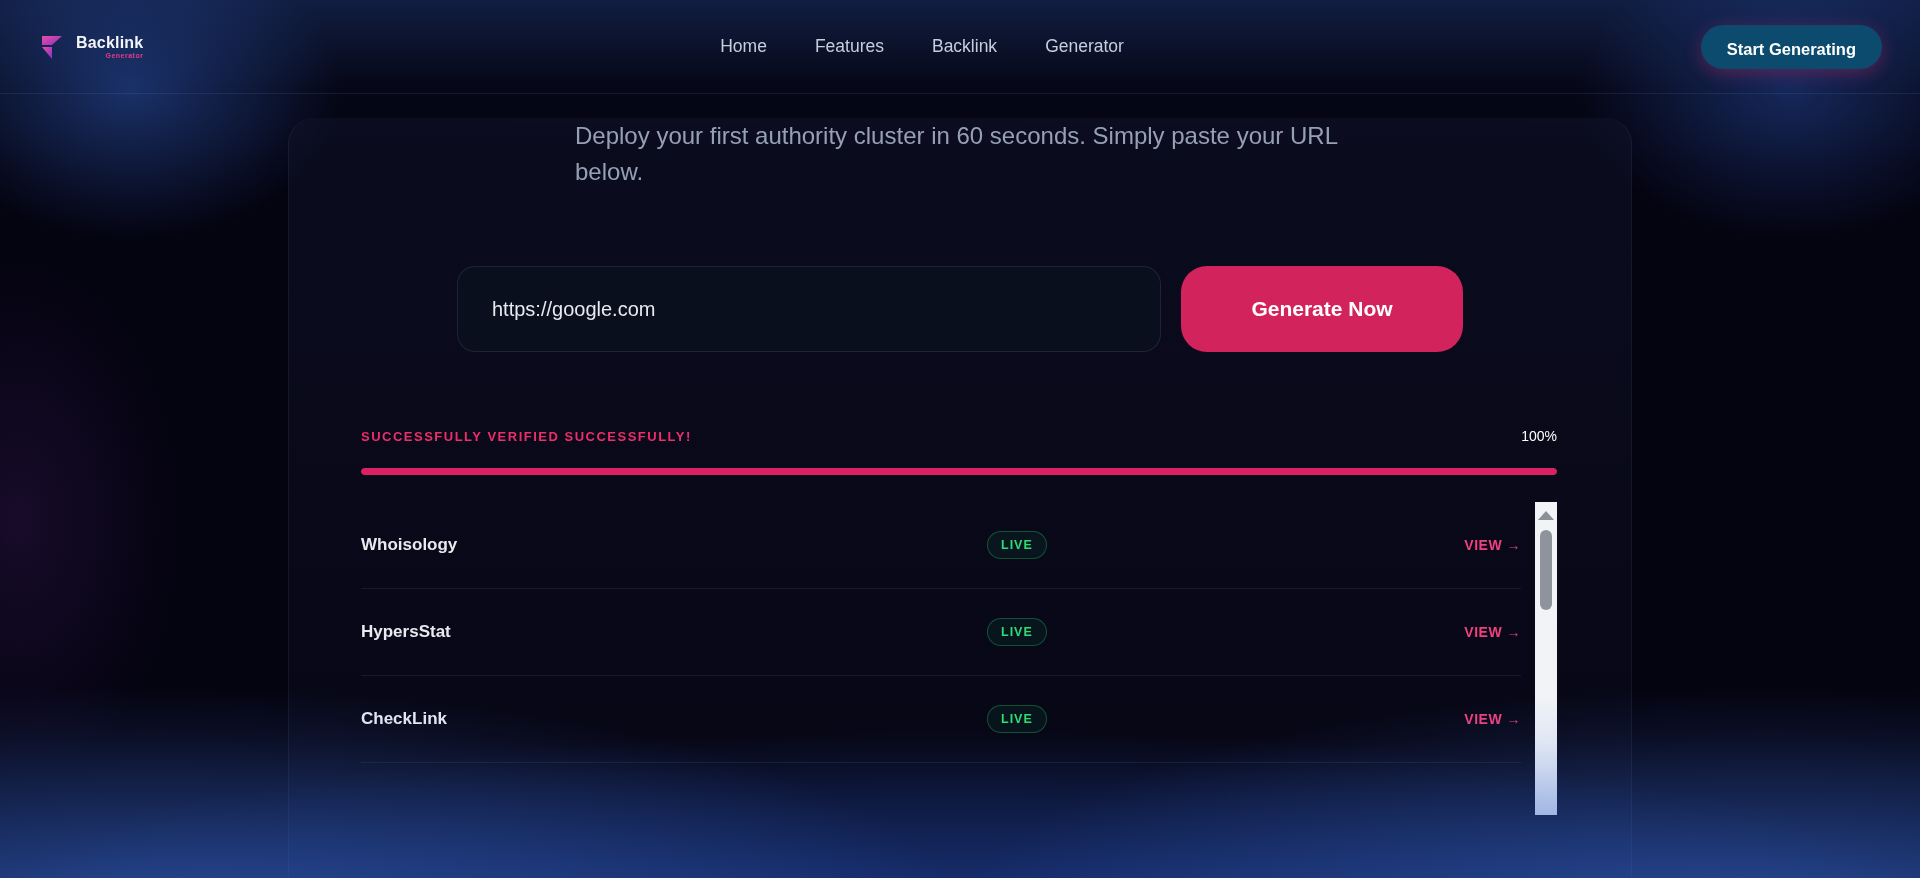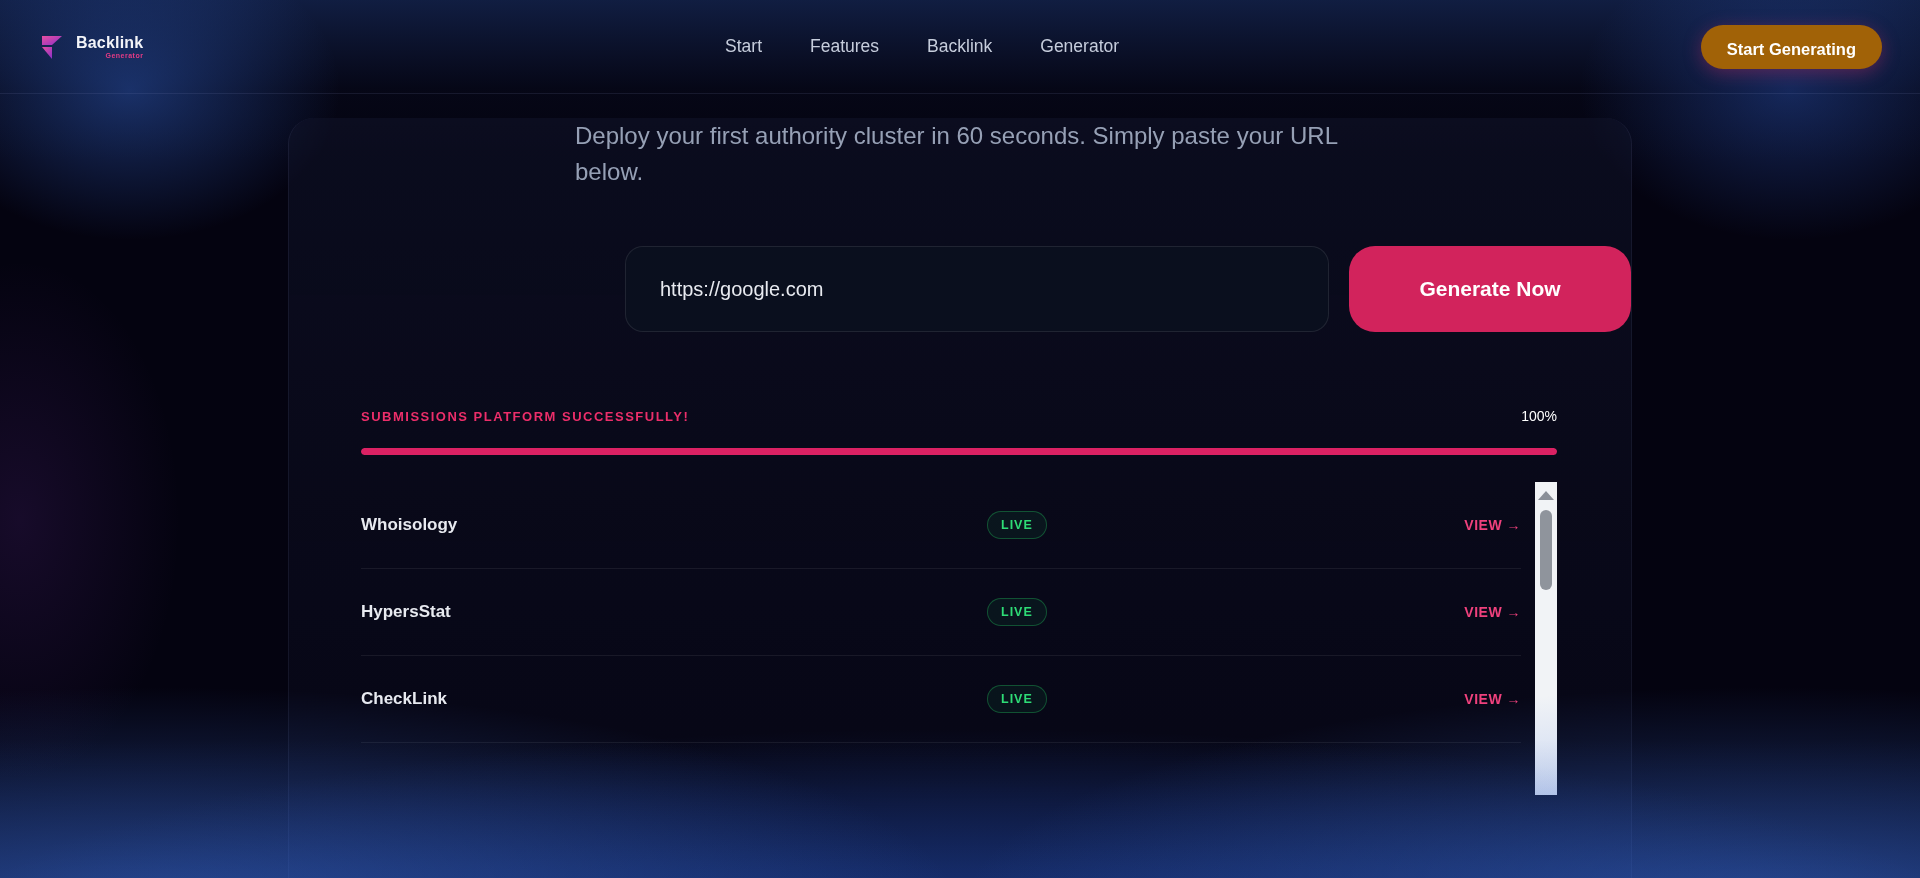--- a/index.html
+++ b/index.html
@@ -27,34 +27,34 @@
   header{position:relative;z-index:5;height:94px;display:flex;align-items:center;
     padding:0 38px 0 40px;border-bottom:1px solid rgba(140,150,200,.13);}
   .logo{display:flex;align-items:center;gap:12px;cursor:pointer;}
   .logo-mark{width:24px;height:26px;flex:0 0 auto;}
   .logo-txt{position:relative;line-height:1;}
   .logo-name{font-size:16px;font-weight:700;color:#f3f4f8;letter-spacing:.2px;}
   .logo-sub{display:block;text-align:right;font-size:7px;font-weight:700;color:#e63b85;letter-spacing:.5px;margin-top:1px;}
   nav{flex:1;display:flex;justify-content:center;gap:48px;}
   .nav-item{font-size:17.5px;color:#c6cddc;cursor:pointer;}
   .cta-btn{height:44px;padding:15px 26px;border:none;border-radius:23px;cursor:pointer;
-    background:#a16207;color:#fff;font-size:16.5px;font-weight:600;
+    background:#0c4a6e;color:#fff;font-size:16.5px;font-weight:600;
     font-family:"Liberation Sans","DejaVu Sans",sans-serif;
     box-shadow:0 4px 18px rgba(216,42,99,.35);}
   
   .container{position:relative;z-index:1;width:1344px;min-height:784px;margin:0 auto;
     background:linear-gradient(180deg,rgba(17,20,42,.55),rgba(11,13,30,.35));
     border-left:1px solid rgba(140,150,200,.10);border-right:1px solid rgba(140,150,200,.10);
     border-radius:26px 26px 0 0;}
   .page-title{padding-top:16px;text-align:center;font-size:58px;font-weight:800;
     letter-spacing:-.5px;color:#ffffff;}
   .subtitle{margin:24px auto 0;max-width:770px;
     font-size:24px;line-height:36px;color:#96a0b5;}
   
-  .form-row{margin-top:56px;display:flex;justify-content:flex-end;gap:20px;}
+  .form-row{margin-top:76px;display:flex;justify-content:center;gap:20px;}
   .url-input{width:704px;height:86px;border-radius:18px;background:#0a0f1e;
     border:1px solid rgba(255,255,255,.09);color:#e8eaf0;font-size:20px;
     padding:0 34px;outline:none;font-family:"Liberation Sans","DejaVu Sans",sans-serif;}
   .generate-btn{width:282px;height:86px;border:none;border-radius:26px;cursor:pointer;
     background:#d2235c;color:#fff;font-size:21px;font-weight:700;
     font-family:"Liberation Sans","DejaVu Sans",sans-serif;}
   
   .section{padding:0 74px 0 72px;}
   .progress-head{margin-top:76px;display:flex;justify-content:space-between;align-items:center;}
   .progress-label{font-size:13px;font-weight:700;letter-spacing:1.5px;color:#ec2e6a;}
@@ -101,21 +101,21 @@
       </defs>
       <path d="M2 2 H22 L12 11 H2 Z" fill="url(#lg)"></path>
       <path d="M2 13 H12 L12 25 L2 13 Z" fill="url(#lg)"></path>
     </svg>
     <span class="logo-txt">
       <span class="logo-name">Backlink</span>
       <span class="logo-sub">Generator</span>
     </span>
   </div>
   <nav id="main-nav">
-    <span class="nav-item">Start</span>
+    <span class="nav-item">Home</span>
 
     <span class="nav-item">Features</span>
 
     <span class="nav-item">Backlink</span>
 
     <span class="nav-item">Generator</span>
   </nav>
 
   <button class="cta-btn">Start Generating</button>
 </header>
@@ -123,21 +123,21 @@
 <main class="container">
   <p class="subtitle">Deploy your first authority cluster in 60 seconds. Simply paste your URL below.</p>
 
   <div class="form-row">
     <input class="url-input" type="text" value="https://google.com" style="">
     <button class="generate-btn">Generate Now</button>
   </div>
 
   <div class="section">
     <div class="progress-head">
-      <span class="progress-label">SUBMISSIONS PLATFORM SUCCESSFULLY!</span>
+      <span class="progress-label">SUCCESSFULLY VERIFIED SUCCESSFULLY!</span>
       <span class="progress-pct">100%</span>
     </div>
     <div class="progress-bar">
       <div class="progress-fill" style="width: 100%;"></div>
     </div>
 
     <div class="table-wrap">
       <div class="t-inner">
         <div id="rows">
           <div class="t-row">

